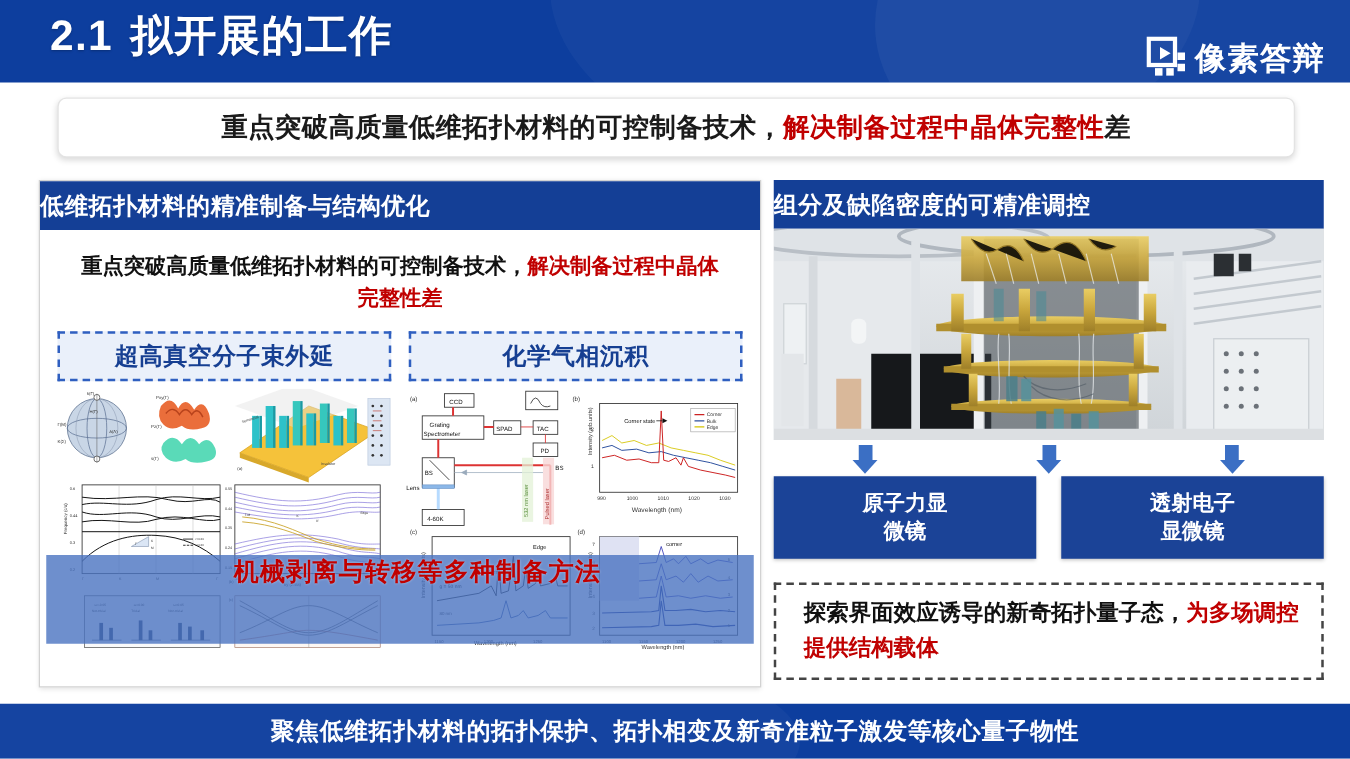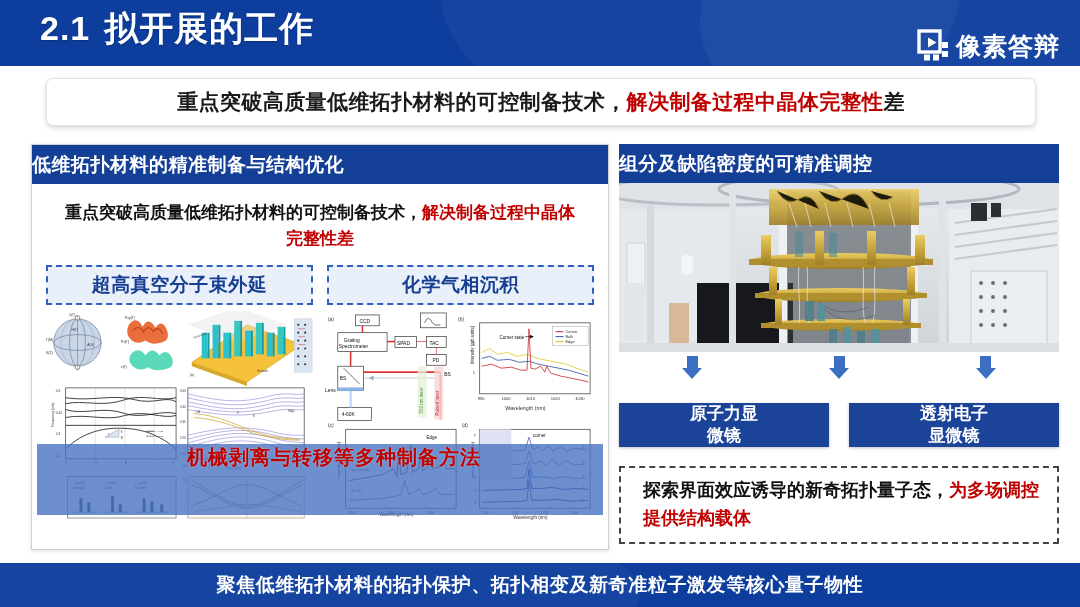--- a/index.html
+++ b/index.html
@@ -132,21 +132,21 @@
   .arrow-cell { flex: 1; display: flex; justify-content: center; }
   .arrow-stem { width: 11px; height: 12px; background: #3b6fc4; }
   .arrow-head {
     width: 0; height: 0;
     border-left: 10px solid transparent;
     border-right: 10px solid transparent;
     border-top: 11px solid #3b6fc4;
   }
   .boxes-row {
     position: absolute; left: 619px; top: 381px; width: 440px; height: 66px;
-    display: flex; gap: 20px; align-items: flex-end;
+    display: flex; gap: 20px;
   }
   .blue-box {
     flex: 1; background: #1b4397;
     display: flex; flex-direction: column; align-items: center; justify-content: center;
     box-shadow: 0 1px 3px rgba(0,0,0,0.25);
   }
   .blue-box-text {
     color: #ffffff; font-size: 17px; font-weight: bold; line-height: 1.3;
     text-align: center; white-space: nowrap;
   }

